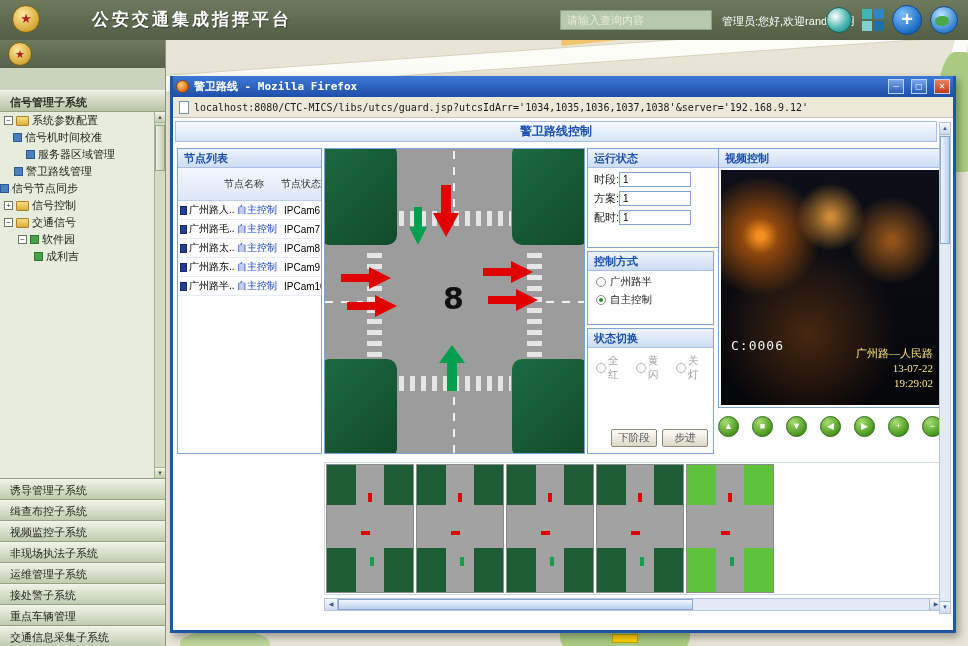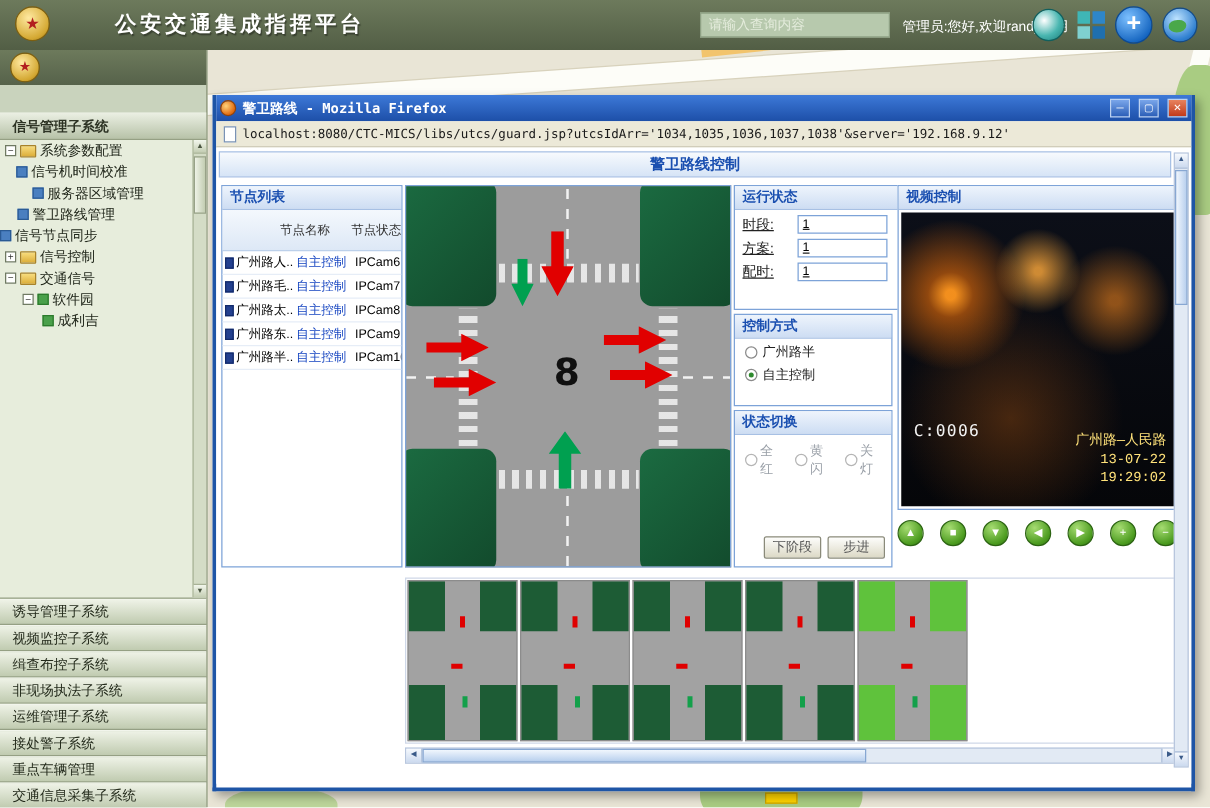--- a/index.html
+++ b/index.html
@@ -91,21 +91,21 @@
   .dash { position: absolute; }
   .d-n { left: 128px; top: 0; width: 2px; height: 58px; background: repeating-linear-gradient(0deg, #f2f2f2 0 8px, transparent 8px 16px); }
   .d-s { left: 128px; top: 246px; width: 2px; height: 58px; background: repeating-linear-gradient(0deg, #f2f2f2 0 8px, transparent 8px 16px); }
   .d-w { left: 0; top: 152px; width: 38px; height: 2px; background: repeating-linear-gradient(90deg, #f2f2f2 0 8px, transparent 8px 16px); }
   .d-e { left: 221px; top: 152px; width: 38px; height: 2px; background: repeating-linear-gradient(90deg, #f2f2f2 0 8px, transparent 8px 16px); }
   .arr { position: absolute; }
   .phase-num { position: absolute; left: 118px; top: 132px; font-size: 30px; font-weight: bold; color: #101010; font-family: "DejaVu Sans", sans-serif; }
 
   
   .run-panel { left: 414px; top: 30px; width: 153px; height: 100px; }
-  .frow { padding: 4px 6px 0 6px; font-size: 11px; color: #222; display: flex; align-items: center; gap: 19px; text-decoration: underline; }
+  .frow { padding: 4px 6px 0 6px; font-size: 11px; color: #222; display: flex; align-items: center; gap: 0; }
   .frow input { width: 72px; height: 15px; border: 1px solid #7da3d8; font-size: 10px; padding: 0 3px; }
   .mode-panel { left: 414px; top: 133px; width: 127px; height: 74px; }
   .orow { padding: 4px 8px 0 8px; font-size: 10.5px; color: #222; display: flex; align-items: center; gap: 4px; }
   .radio { width: 10px; height: 10px; min-width: 10px; border: 1px solid #8a8a8a; border-radius: 50%; background: #fff; position: relative; }
   .radio.sel::after { content: ""; position: absolute; left: 2px; top: 2px; width: 4px; height: 4px; border-radius: 50%; background: #2e8a2e; }
   .radio.dis { border-color: #b5b5b5; }
   .sw-panel { left: 414px; top: 210px; width: 127px; height: 126px; }
   .sw-opts { display: flex; gap: 9px; padding: 6px 6px 0 8px; font-size: 10.5px; color: #9aa0a8; }
   .sw-opts .opt { display: flex; align-items: center; gap: 2px; }
   .sw-btns { position: absolute; right: 5px; bottom: 6px; display: flex; gap: 5px; justify-content: flex-end; }
@@ -113,21 +113,21 @@
 
   
   .video-panel { left: 545px; top: 30px; width: 225px; height: 260px; }
   .vbox { position: absolute; left: 2px; right: 2px; top: 21px; bottom: 2px; background:
     radial-gradient(circle at 18% 28%, rgba(255,150,30,.95) 0 4px, rgba(255,120,10,.55) 18px, transparent 60px),
     radial-gradient(circle at 50% 20%, rgba(255,170,60,.8) 0 3px, transparent 34px),
     radial-gradient(circle at 78% 30%, rgba(255,140,30,.55) 0 4px, transparent 44px),
     radial-gradient(circle at 40% 70%, rgba(190,95,20,.35), transparent 90px),
     linear-gradient(#0c0f18, #050609); }
   .cam-id { position: absolute; left: 10px; bottom: 52px; color: #f2f2f2; font-family: "DejaVu Sans Mono", monospace; font-size: 13px; letter-spacing: 1px; }
-  .vmeta { position: absolute; right: 7px; bottom: 14px; text-align: right; color: #ffe27a; font-size: 11px; line-height: 15px; font-family: Liberation Mono, monospace; }
+  .vmeta { position: absolute; right: 7px; bottom: 14px; text-align: right; color: #ffe27a; font-size: 11px; line-height: 15px; font-family: Liberation Serif, serif; }
   .vbtns { position: absolute; left: 545px; top: 296px; width: 225px; height: 24px; display: flex; justify-content: space-between; align-items: center; }
   .vbtn { width: 21px; height: 21px; border-radius: 50%; background: radial-gradient(circle at 35% 28%, #a6dc72, #4a9a1e 70%, #346e18); border: 1px solid #2c6412; color: #fff; font-size: 9px; line-height: 19px; text-align: center; padding: 0; }
 
   
   .strip { position: absolute; left: 151px; top: 344px; width: 619px; height: 133px; background: #fff; border: 1px solid #cfd8e8; display: flex; gap: 2px; padding: 1px; }
   .thumb { position: relative; width: 88px; height: 129px; background: #a2a2a2; border: 1px solid #8c8c8c; overflow: hidden; }
   .tc { position: absolute; background: #1d5c35; }
   .thumb.bright .tc { background: #5fc23c; }
   .tc1 { left: 0; top: 0; width: 29px; height: 40px; }
   .tc2 { right: 0; top: 0; width: 29px; height: 40px; }
@@ -228,22 +228,22 @@
         <span>成利吉</span>
       </div>
       <div class="tree-sb">
         <div class="sbarr">▲</div>
         <div class="sbthumb"></div>
         <div class="sbarr dn">▼</div>
       </div>
     </div>
 
     <div class="sub-band">诱导管理子系统</div>
+    <div class="sub-band">缉查布控子系统</div>
     <div class="sub-band">视频监控子系统</div>
-    <div class="sub-band">缉查布控子系统</div>
     <div class="sub-band">非现场执法子系统</div>
     <div class="sub-band">运维管理子系统</div>
     <div class="sub-band">接处警子系统</div>
     <div class="sub-band">重点车辆管理</div>
     <div class="sub-band">交通信息采集子系统</div>
     <div class="sub-band">交通信息发布子系统</div>
   </div>
 
   <div class="ff">
     <div class="ff-title">

